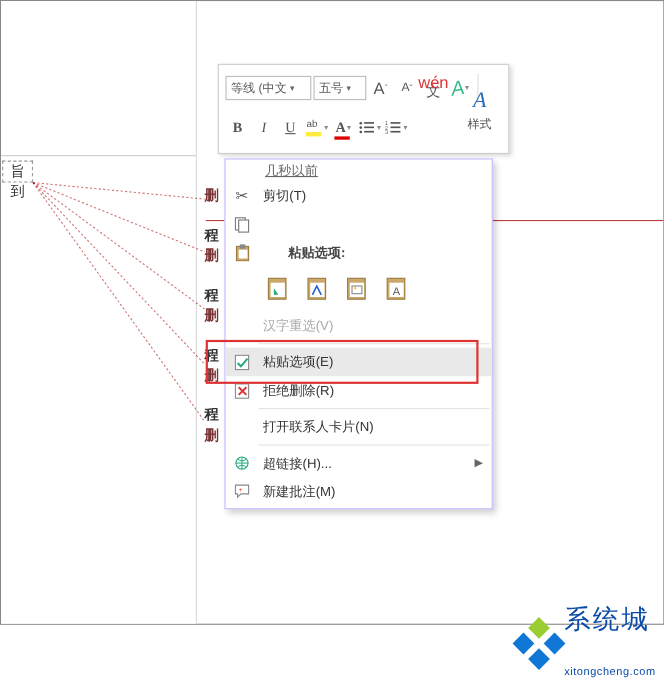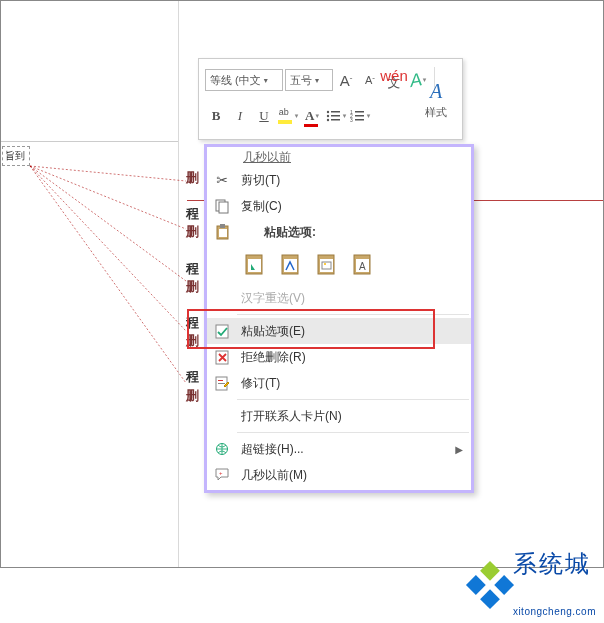--- a/index.html
+++ b/index.html
@@ -38,24 +38,25 @@
     position: absolute;
     left: 177px; top: 0;
     width: 1px; height: 566px;
     background: #d9d9d9;
   }
   .selected-text {
     position: absolute;
     left: 1px; top: 145px;
     width: 28px; height: 20px;
     border: 1px dashed #999;
-    font-size: 10px;
+    font-size: 13px;
     line-height: 18px;
     padding: 0 2px;
     color: #333;
+    text-align: center;
   }
   .dotted-lines { position: absolute; left: 0; top: 0; width: 604px; height: 568px; pointer-events: none; }
   .dotted-lines line { stroke: #a00; stroke-width: 1; stroke-dasharray: 2 2; opacity: 0.55; }
 
   
   .mini-toolbar {
     position: absolute;
     left: 197px; top: 57px;
     width: 265px; height: 82px;
     background: #fff;
@@ -100,23 +101,23 @@
     display: flex; flex-direction: column; align-items: center; justify-content: center;
     font-size: 11px; color: #555; gap: 2px;
     margin-left: 4px;
   }
   .styles-btn .icon { font-size: 20px; color: #2a6ebb; font-style: italic; font-family: "Times New Roman"; }
 
   
   .ctx-menu {
     position: absolute;
     left: 203px; top: 143px;
-    width: 270px;
+    width: 244px;
     background: #fff;
-    border: 3px solid #c4b5fd;
+    border: 1px solid #c4b5fd;
     box-shadow: 3px 3px 6px rgba(0,0,0,0.2);
     padding: 2px 0;
   }
   .ctx-top-label {
     position: absolute;
     top: -1px; left: 32px;
     font-size: 12px;
     color: #666;
     padding: 3px 4px;
     text-decoration: underline;
@@ -312,21 +313,20 @@
       <span class="icon-slot">✂</span>
       <span class="label">剪切(T)</span>
     </div>
     <div class="ctx-item">
       <span class="icon-slot">
         <svg width="15" height="15">
             <rect x="1" y="1" width="9" height="11" fill="none" stroke="#777"></rect>
             <rect x="4" y="3" width="9" height="11" fill="#fff" stroke="#777"></rect>
           </svg>
       </span>
-      <span class="label">复制(C)</span>
     </div>
     <div class="ctx-item header">
       <span class="icon-slot">
         <svg width="15" height="16">
             <rect x="2" y="2" width="11" height="13" fill="#c9a86a" stroke="#9b7b3f"></rect>
             <rect x="5" y="0" width="5" height="4" fill="#888"></rect>
             <rect x="4" y="5" width="8" height="8" fill="#fff"></rect>
           </svg>
       </span>
       <span class="label">粘贴选项:</span>
@@ -378,31 +378,20 @@
     </div>
     <div class="ctx-item">
       <span class="icon-slot">
         <svg width="15" height="15">
             <rect x="1" y="1" width="12" height="13" fill="#fff" stroke="#888"></rect>
             <path d="M4 4 L11 11 M11 4 L4 11" stroke="#d33" stroke-width="1.8"></path>
           </svg>
       </span>
       <span class="label">拒绝删除(R)</span>
     </div>
-    <div class="ctx-item">
-      <span class="icon-slot">
-        <svg width="15" height="15">
-            <rect x="1" y="1" width="11" height="13" fill="#fff" stroke="#888"></rect>
-            <rect x="3" y="4" width="5" height="1" fill="#d33"></rect>
-            <rect x="3" y="7" width="7" height="1" fill="#888"></rect>
-            <path d="M9 10 L13 6 L14 7 L10 11 Z" fill="#fb0" stroke="#b80"></path>
-          </svg>
-      </span>
-      <span class="label">修订(T)</span>
-    </div>
     <div class="ctx-sep"></div>
     <div class="ctx-item">
       <span class="icon-slot"></span>
       <span class="label">打开联系人卡片(N)</span>
     </div>
     <div class="ctx-sep"></div>
     <div class="ctx-item">
       <span class="icon-slot">
         <svg width="16" height="14">
             <circle cx="8" cy="7" r="5.5" fill="none" stroke="#2a7"></circle>
@@ -412,21 +401,21 @@
       <span class="label">超链接(H)...</span>
       <span class="arrow">▶</span>
     </div>
     <div class="ctx-item">
       <span class="icon-slot">
         <svg width="15" height="14">
             <path d="M1 1 h12 v8 h-7 l-3 3 v-3 h-2 z" fill="#fff" stroke="#888"></path>
             <text x="4" y="7" font-size="6" fill="#d33">+</text>
           </svg>
       </span>
-      <span class="label">几秒以前(M)</span>
+      <span class="label">新建批注(M)</span>
     </div>
   </div>
 
   <div class="red-box"></div>
 
 </div>
 
 <div class="watermark">
   <div class="wm-icon">
     <span class="wm1"></span>

